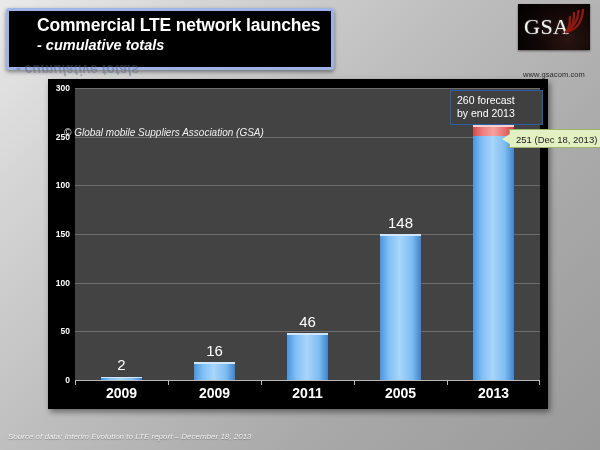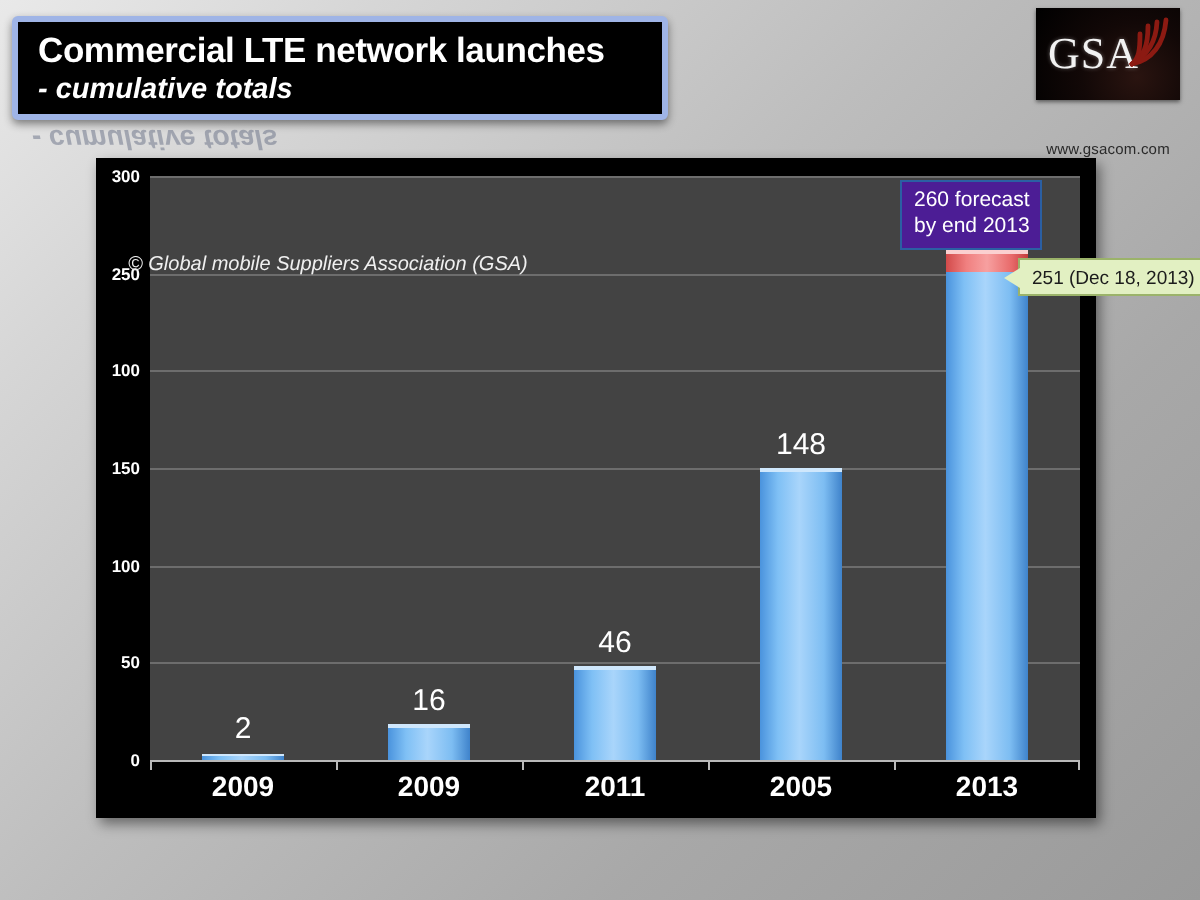--- a/index.html
+++ b/index.html
@@ -5,27 +5,27 @@
   html,body{margin:0;padding:0;}
   body{
     width:600px;height:450px;overflow:hidden;
     font-family:"Liberation Sans", sans-serif;
     background:linear-gradient(135deg,#e9e9e9 0%,#d6d6d6 18%,#bdbdbd 45%,#a8a8a8 72%,#9a9a9a 100%);
     position:relative;
   }
 
   
   #title-box{
-    position:absolute;left:6px;top:8px;width:328px;height:52px;
+    position:absolute;left:6px;top:8px;width:328px;height:62px;
     background:#000;
     border:3px solid #9fb4e6;
     border-radius:3px;
     box-shadow:0 2px 4px rgba(0,0,0,.45);
     box-sizing:border-box;
-    padding:3px 0 0 10px;
+    padding:3px 0 0 28px;
   }
   #title-main{
     color:#fff;font-size:17.5px;font-weight:bold;letter-spacing:-.2px;
     line-height:22px;white-space:nowrap;
   }
   #title-sub{
     color:#fff;font-size:14.5px;font-weight:bold;font-style:italic;
     line-height:19px;white-space:nowrap;
   }
   #title-ghost{
@@ -100,22 +100,22 @@
     transform:translateX(-50%);white-space:nowrap;text-align:center;
   }
 
   #copyright{
     position:absolute;left:64px;top:127px;
     color:#f0f0f0;font-size:10px;font-style:italic;white-space:nowrap;
   }
 
   
   #forecast-box{
-    position:absolute;left:450px;top:90px;width:71px;
-    background:#4c1d95;border:1px solid #2b5fa3;
+    position:absolute;left:450px;top:90px;width:93px;
+    background:#404040;border:1px solid #2b5fa3;
     padding:3px 5px 4px 6px;box-sizing:border-box;
     color:#fff;font-size:10.5px;line-height:13px;
   }
   #actual-callout{
     position:absolute;left:509px;top:129px;height:19px;
     background:#e2f0c2;border:1px solid #9bb36a;
     padding:2px 5px 0 6px;box-sizing:border-box;
     color:#1c1c1c;font-size:9.5px;line-height:15px;white-space:nowrap;
   }
   #actual-callout:before{
@@ -203,13 +203,14 @@
 </div>
 <div id="copyright">© Global mobile Suppliers Association (GSA)</div>
 
 <div id="forecast-box">
   <div>260 forecast</div>
   <div>by end 2013</div>
 </div>
 <div id="actual-callout">251 (Dec 18, 2013)</div>
 
 <div id="footer">
+  <div>Source of data: Interim Evolution to LTE report – December 18, 2013</div>
 </div>
 
 </body></html>

